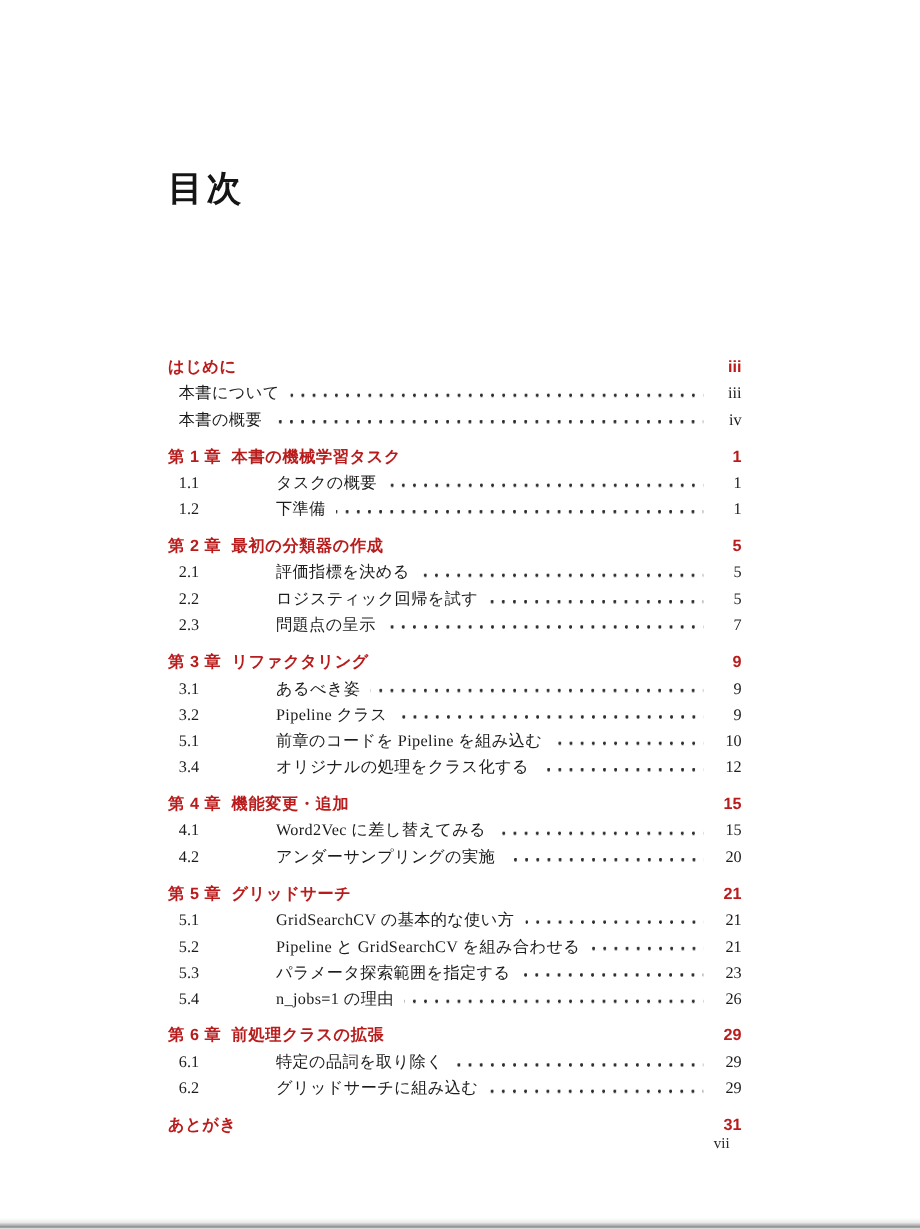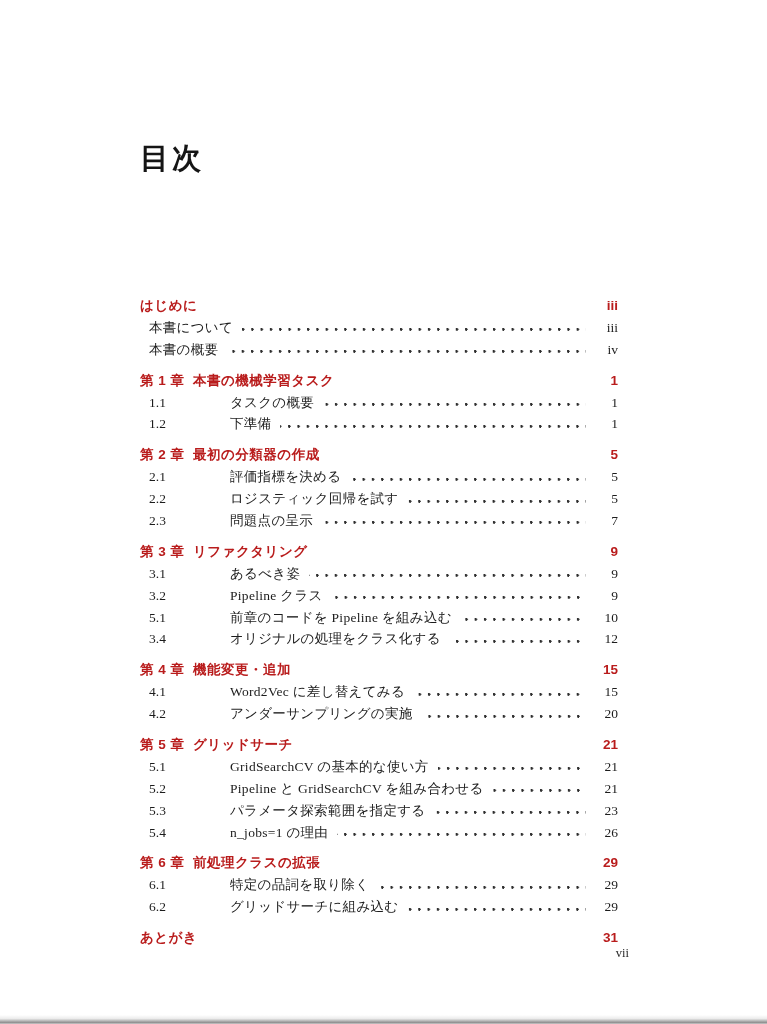--- a/index.html
+++ b/index.html
@@ -62,21 +62,21 @@
     background-position: right 0 bottom 1px;
   }
   .page {
     flex: 0 0 26px;
     text-align: right;
     margin-top: 48px;
   }
   .footer {
     position: absolute;
     top: 946px;
-    left: 151px;
+    left: 130px;
     width: 478px;
     text-align: right;
     font-size: 12.5px;
     color: #2a2a2a;
   }
   .page-bottom-edge {
     position: absolute;
     left: 0;
     right: 0;
     bottom: 0;

